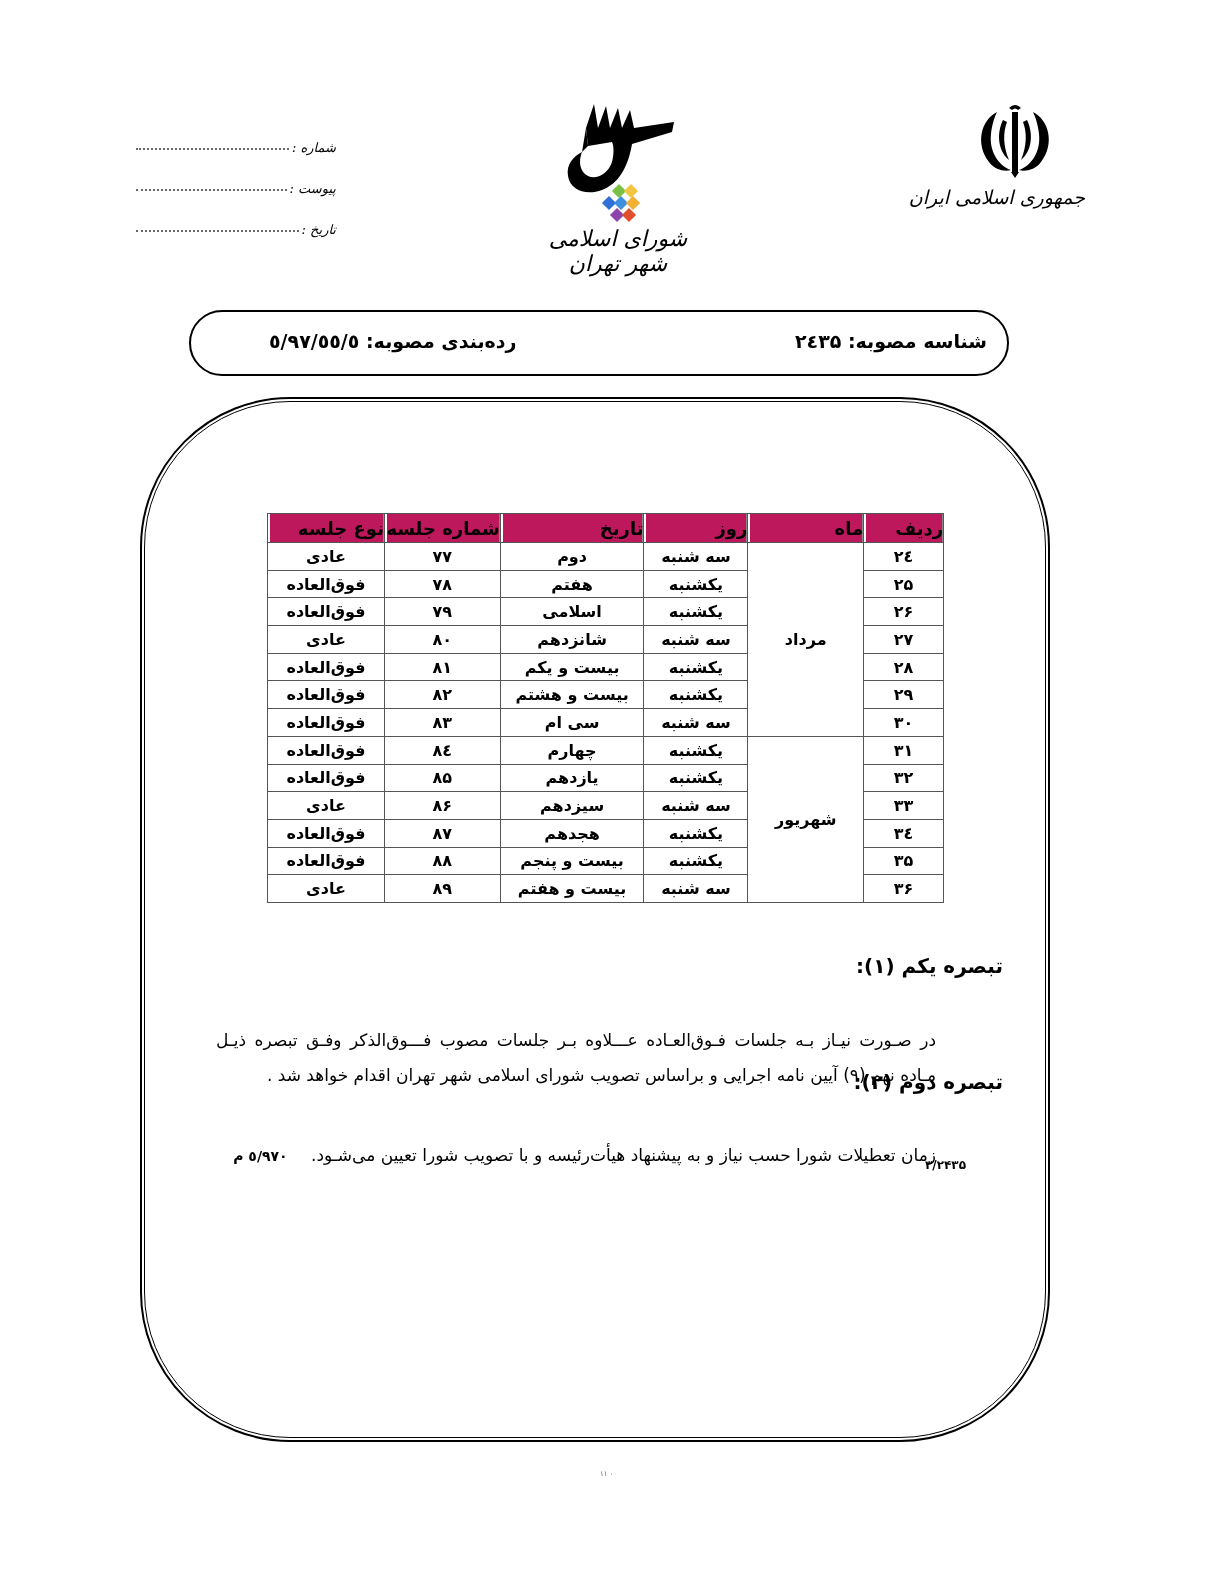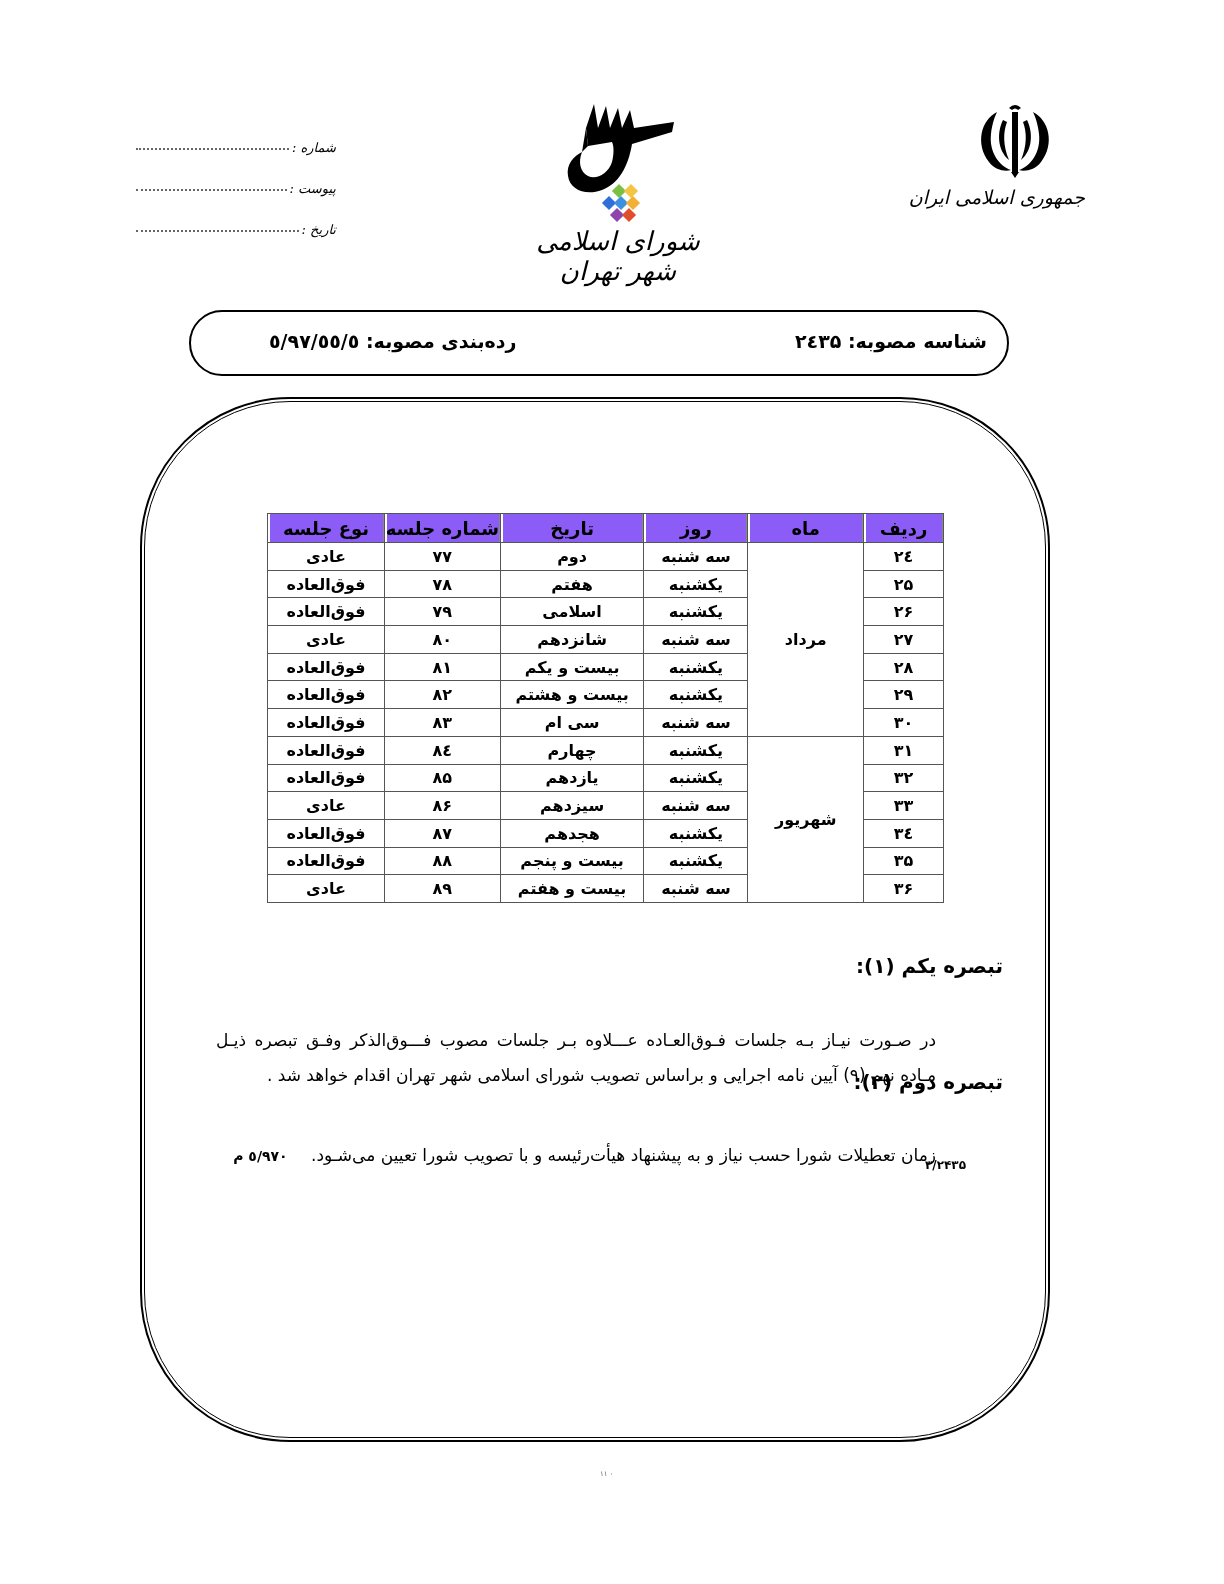--- a/index.html
+++ b/index.html
@@ -8,21 +8,21 @@
 
   
   .fields { position:absolute; left:136px; top:114px; width:200px; }
   .field { display:flex; flex-direction:row; align-items:flex-end; height:41px; }
   .field .flabel { font-family:"DejaVu Serif", serif; font-style:italic; font-size:13px; white-space:nowrap; padding-left:3px;margin-top:21px; }
   .field .fline { flex:1; border-bottom:2px dotted #666; height:0; margin-bottom:5px; }
 
   
   .council-logo { position:absolute; left:528px; top:98px; width:180px; height:170px; }
   .council-logo .caption { position:absolute; left:0; right:0; top:128px; text-align:center;
-      font-family:"DejaVu Serif", serif; font-style:italic; font-size:26px; }
+      font-family:"DejaVu Serif", serif; font-style:italic; font-size:22px; }
 
   
   .emblem { position:absolute; left:945px; top:100px; width:140px; height:125px; }
   .emblem .caption { position:absolute; left:0; right:0; top:86px; text-align:center;
       font-family:"DejaVu Serif", serif; font-style:italic; font-size:19px; white-space:nowrap; }
 
   
   .id-pill { position:absolute; left:189px; top:310px; width:820px; height:66px;
       border:2px solid #000; border-radius:34px; box-sizing:border-box; }
   .id-pill .id-text { position:absolute; right:20px; top:18px; font-weight:bold; font-size:19px; }
@@ -30,22 +30,22 @@
 
   
   .frame { position:absolute; left:140px; top:397px; width:910px; height:1045px;
       border:2px solid #000; border-radius:150px; box-sizing:border-box; }
   .frame-inner { position:absolute; left:144px; top:401px; width:902px; height:1037px;
       border:1px solid #000; border-radius:146px; box-sizing:border-box; }
 
   
   table.sessions { position:absolute; left:267px; top:513px; width:677px;
       border-collapse:collapse; direction:rtl; font-weight:bold; font-size:16px; }
-  table.sessions th { background:#8b5cf6; height:28px; font-size:18px;
-      border:1px solid #555; box-shadow: inset 2px 0 0 #ffffff, inset -1px 0 0 #888; padding:0; }
+  table.sessions th { background:#be185d; height:28px; font-size:18px;
+      border:1px solid #555; box-shadow: inset 2px 0 0 #ffffff, inset -1px 0 0 #888; padding:0;text-align:right; }
   table.sessions td { border:1px solid #555; height:26.7px; text-align:center; padding:0; background:#fff; }
   col.c-row { width:80px; } col.c-month { width:116px; } col.c-day { width:104px; }
   col.c-date { width:144px; } col.c-num { width:116px; } col.c-type { width:117px; }
 
   
   .note-title { position:absolute; right:221px; font-weight:bold; font-size:20px; }
   .note-body { position:absolute; right:288px; width:720px; font-size:17px; line-height:35px; text-align:justify;margin-top:32px; }
   .note1-title { top:954px; }
   .note1-body { top:991px; text-align-last:right; }
   .note2-title { top:1070px; }

